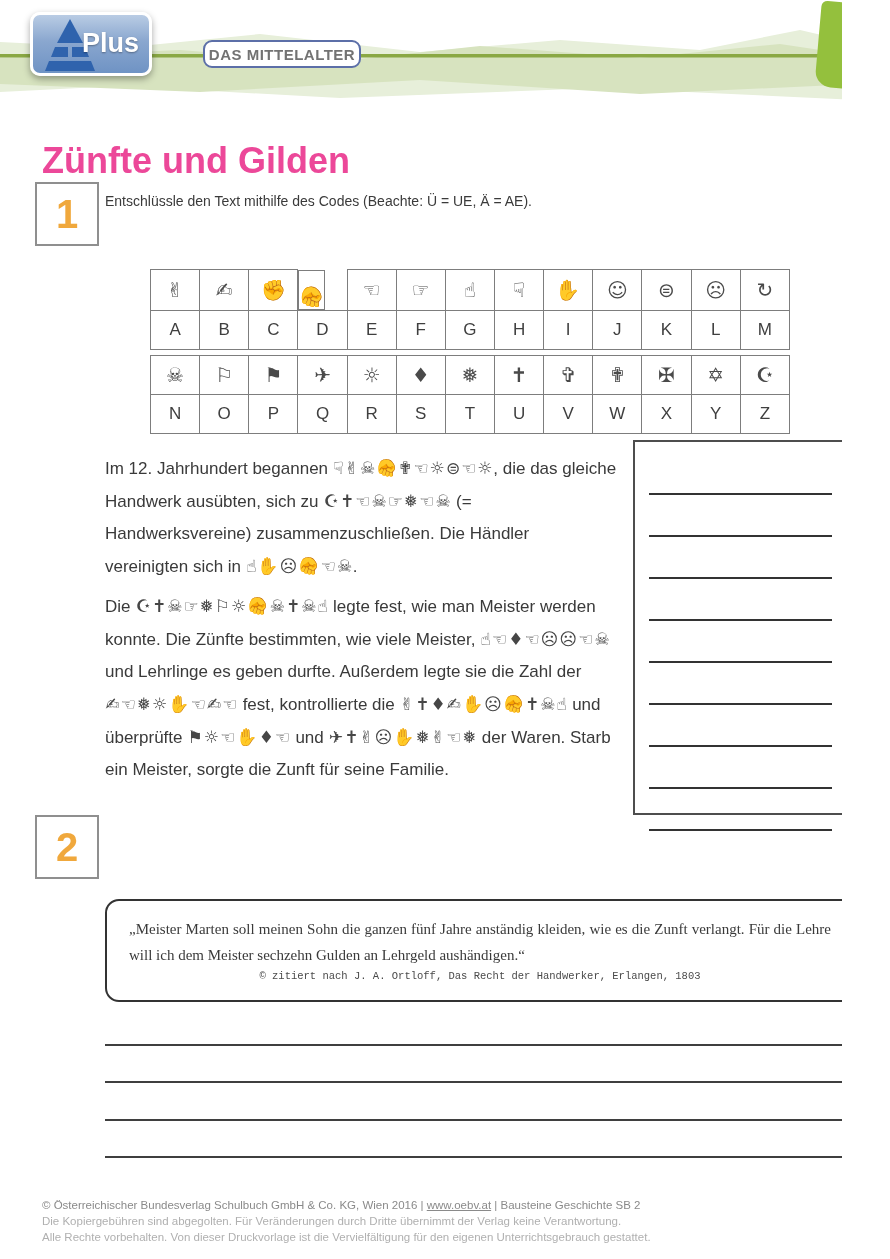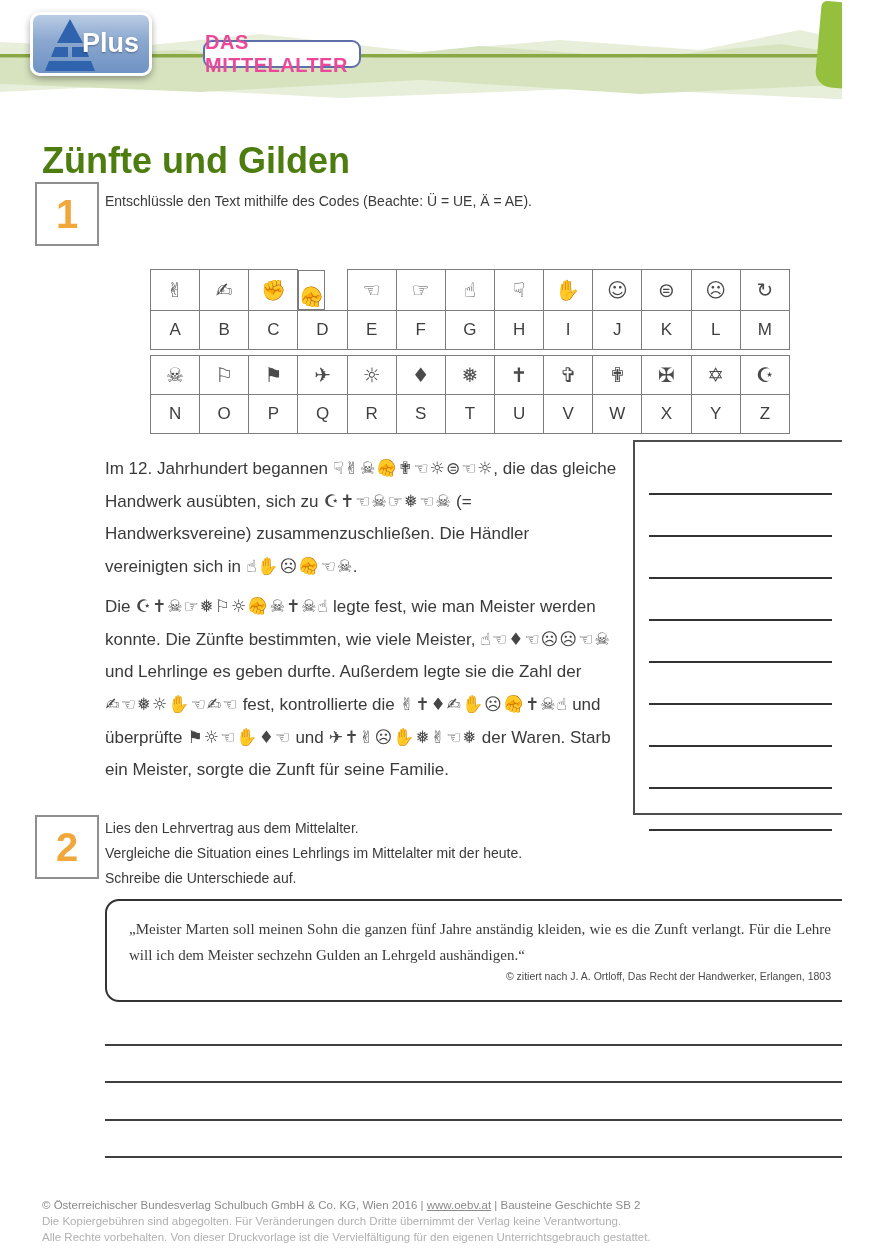--- a/index.html
+++ b/index.html
@@ -11,24 +11,24 @@
   #green-corner{position:absolute;top:4px;right:-14px;width:86px;height:86px;
                 background:#94c03d;transform:rotate(5deg);border-radius:6px 2px 10px 16px;}
   #logo{position:absolute;top:12px;left:30px;width:122px;height:64px;border-radius:10px;
         background:linear-gradient(#b9cce4,#8aa7cf 45%,#6f93c4);
         border:3px solid #ffffff;box-shadow:0 3px 7px rgba(0,0,0,.35);box-sizing:border-box;}
   #logo svg{position:absolute;left:6px;top:2px;}
   #logo .logo-text{position:absolute;right:10px;top:13px;color:#fff;font-size:27px;font-weight:bold;
                    text-shadow:0 1px 2px rgba(0,0,0,.35);}
   #chapter-box{position:absolute;top:40px;left:203px;width:158px;height:28px;background:#fff;
                border:2px solid #5c6fa8;border-radius:9px;display:flex;align-items:center;justify-content:center;
-               font-size:20px;font-weight:bold;color:#ec4899;letter-spacing:.5px;box-sizing:border-box;}
-
-  
-  #page-title{position:absolute;top:116px;left:42px;font-size:36px;font-weight:bold;color:#4d7c0f;}
+               font-size:15px;font-weight:bold;color:#737373;letter-spacing:.5px;box-sizing:border-box;}
+
+  
+  #page-title{position:absolute;top:116px;left:42px;font-size:36px;font-weight:bold;color:#ec4899;}
   .task-number-box{position:absolute;left:35px;width:64px;height:64px;border:2px solid #8f8f8f;
                    box-sizing:border-box;display:flex;align-items:center;justify-content:center;background:#fff;}
   .task-number{font-size:40px;font-weight:bold;color:#f0a83c;line-height:1;}
   #task1-box{top:182px;}
   #task2-box{top:815px;}
   .task-instructions{position:absolute;left:105px;font-size:14px;font-weight:normal;line-height:26px;color:#3a3a3a;}
   #task1-instructions{top:188px;width:660px;}
   #task2-instructions{top:816px;width:700px;line-height:25px;}
 
   
@@ -49,21 +49,21 @@
 
   
   #answer-box{position:absolute;top:440px;left:633px;width:215px;height:375px;border:2px solid #4d4d4d;
               box-sizing:border-box;padding:11px 14px 0 14px;background:#fff;}
   .answer-line{height:40px;border-bottom:2px solid #333;}
 
   
   #quote-box{position:absolute;top:899px;left:105px;width:750px;height:103px;border:2px solid #333;
              border-radius:14px;box-sizing:border-box;padding:15px 22px 6px 22px;background:#fff;}
   #quote-text{font-size:15px;line-height:26px;text-align:justify;color:#3a3a3a;font-family:Liberation Serif, serif;}
-  #quote-attribution{margin-top:2px;text-align:right;font-size:10.5px;color:#4a4a4a;}
+  #quote-attribution{margin-top:2px;text-align:center;font-size:10.5px;color:#4a4a4a;font-family:Liberation Mono, monospace;}
 
   
   #writing-area{position:absolute;top:1008px;left:105px;width:750px;}
   .writing-line{height:35.5px;border-bottom:2px solid #3f3f3f;}
 
   
   #footer{position:absolute;top:1182px;left:42px;width:810px;font-size:11.5px;line-height:16px;}
   #footer-line1{color:#8a8a8a;margin-top:15px;}
   #footer-line2,#footer-line3{color:#b0b0b0;}
   #footer-link{color:#8a8a8a;text-decoration:underline;cursor:pointer;}
@@ -183,25 +183,20 @@
       <div class="answer-line" data-name="answer-line"></div>
       <div class="answer-line" data-name="answer-line"></div>
       <div class="answer-line" data-name="answer-line"></div>
       <div class="answer-line" data-name="answer-line"></div>
       <div class="answer-line" data-name="answer-line"></div>
     </div>
 
   <div class="task-number-box" id="task2-box" data-name="task2-number-box">
     <span class="task-number" data-name="task2-number">2</span>
   </div>
-  <div class="task-instructions" id="task2-instructions" data-name="task2-instructions">
-    <div data-name="task2-instruction-line">Lies den Lehrvertrag aus dem Mittelalter.</div>
-    <div data-name="task2-instruction-line">Vergleiche die Situation eines Lehrlings im Mittelalter mit der heute.</div>
-    <div data-name="task2-instruction-line">Schreibe die Unterschiede auf.</div>
-  </div>
 
   <div id="quote-box" data-name="quote-box">
     <div id="quote-text" data-name="quote-text">„Meister Marten soll meinen Sohn die ganzen fünf Jahre anständig kleiden, wie es die Zunft verlangt. Für die Lehre will ich dem Meister sechzehn Gulden an Lehrgeld aushändigen.“</div>
     <div id="quote-attribution" data-name="quote-attribution">© zitiert nach J. A. Ortloff, Das Recht der Handwerker, Erlangen, 1803</div>
   </div>
 
   <div id="writing-area" data-name="writing-area">
       <div class="writing-line" data-name="writing-line"></div>
       <div class="writing-line" data-name="writing-line"></div>
       <div class="writing-line" data-name="writing-line"></div>

